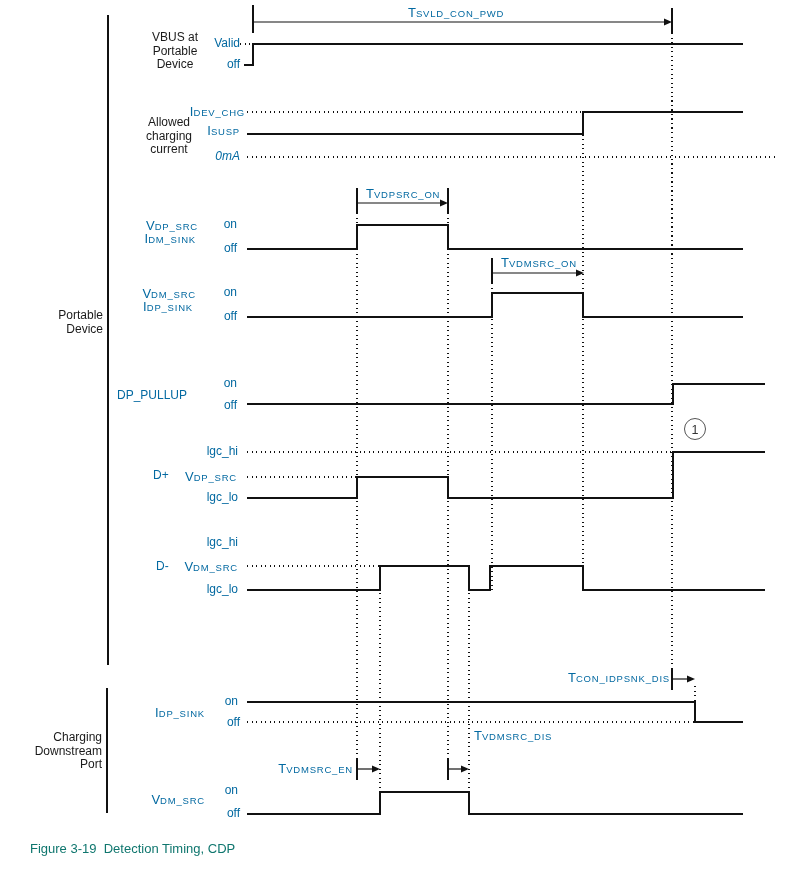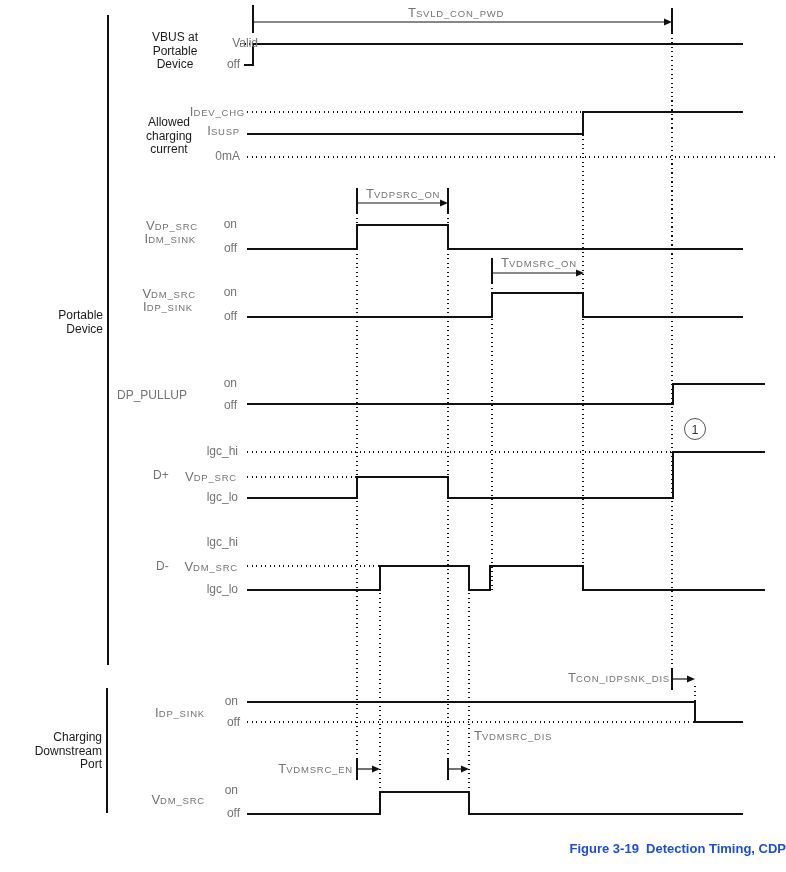--- a/index.html
+++ b/index.html
@@ -5,30 +5,30 @@
   html,body{margin:0;padding:0;background:#ffffff;width:786px;height:872px;overflow:hidden;
             font-family:"Liberation Sans",sans-serif;color:#1a1a1a;}
   #stage{position:relative;width:786px;height:872px;background:#fff;}
   #wave-svg{position:absolute;left:0;top:0;}
   .sig{fill:none;stroke:#111;stroke-width:1.4;shape-rendering:crispEdges;}
   .dot{stroke:#111;stroke-width:1.3;stroke-dasharray:1.4 3.1;shape-rendering:crispEdges;}
   .tick{stroke:#111;stroke-width:1.3;shape-rendering:crispEdges;}
   .arr{stroke:#111;stroke-width:1.2;}
   .ah{fill:#111;stroke:none;}
   .brk{stroke:#111;stroke-width:1.2;shape-rendering:crispEdges;}
-  .lbl{position:absolute;white-space:nowrap;font-size:12px;line-height:13px;color:#737373;}
+  .lbl{position:absolute;white-space:nowrap;font-size:12px;line-height:13px;color:#0369a1;}
   .big{font-size:13px;}
   .sub{font-size:9.5px;letter-spacing:0.8px;}
   .grp{position:absolute;font-size:12px;line-height:13.5px;color:#1a1a1a;}
   .grp.center{text-align:center;padding-left:28px;}
   .grp.right{text-align:right;}
   .circ{position:absolute;left:684px;top:418px;width:22px;height:22px;border:1.4px solid #555;
         border-radius:50%;text-align:center;line-height:22px;font-size:12.5px;color:#333;box-sizing:border-box;}
-  .caption{position:absolute;left:30px;top:841px;width:756px;text-align:right;
-           font-size:13px;font-weight:bold;color:#1d4ed8;}
+  .caption{position:absolute;left:30px;top:841px;width:756px;text-align:left;
+           font-size:13px;font-weight:normal;color:#0f766e;}
 </style>
 </head>
 <body>
 
 <div id="stage">
 
   <svg id="wave-svg" width="786" height="872" viewBox="0 0 786 872">
       <line x1="108" y1="15" x2="108" y2="665" class="brk"></line>
       <line x1="107" y1="688" x2="107" y2="813" class="brk"></line>
       <line x1="240" y1="44" x2="252" y2="44" class="dot"></line>
@@ -90,27 +90,27 @@
   <div class="grp right" style="right:683px;top:309px;">
     <div>Portable</div>
     <div>Device</div>
   </div>
   <div class="grp right" style="right:684px;top:731px;">
     <div>Charging</div>
     <div>Downstream</div>
     <div>Port</div>
   </div>
 
-  <span class="lbl" style="right:528px;top:37px;text-align:right;">Valid</span>
+  <span class="lbl" style="right:546px;top:37px;text-align:right;">Valid</span>
   <span class="lbl" style="right:546px;top:58px;">off</span>
   <span class="lbl" style="left:408px;top:6px;"><span class="big">T</span><span class="sub">SVLD_CON_PWD</span></span>
 
   <span class="lbl" style="right:541px;top:105px;"><span class="big">I</span><span class="sub">DEV_CHG</span></span>
   <span class="lbl" style="right:546px;top:124px;"><span class="big">I</span><span class="sub">SUSP</span></span>
-  <span class="lbl" style="right:546px;top:150px;">0mA</span>
+  <span class="lbl" style="right:546px;top:150px;font-style:italic;">0mA</span>
 
   <span class="lbl" style="left:366px;top:187px;"><span class="big">T</span><span class="sub">VDPSRC_ON</span></span>
   <span class="lbl" style="right:588px;top:219px;"><span class="big">V</span><span class="sub">DP_SRC</span></span>
   <span class="lbl" style="right:590px;top:232px;"><span class="big">I</span><span class="sub">DM_SINK</span></span>
   <span class="lbl" style="right:549px;top:218px;">on</span>
   <span class="lbl" style="right:549px;top:242px;">off</span>
 
   <span class="lbl" style="left:501px;top:256px;"><span class="big">T</span><span class="sub">VDMSRC_ON</span></span>
   <span class="lbl" style="right:590px;top:287px;"><span class="big">V</span><span class="sub">DM_SRC</span></span>
   <span class="lbl" style="right:593px;top:300px;"><span class="big">I</span><span class="sub">DP_SINK</span></span>

